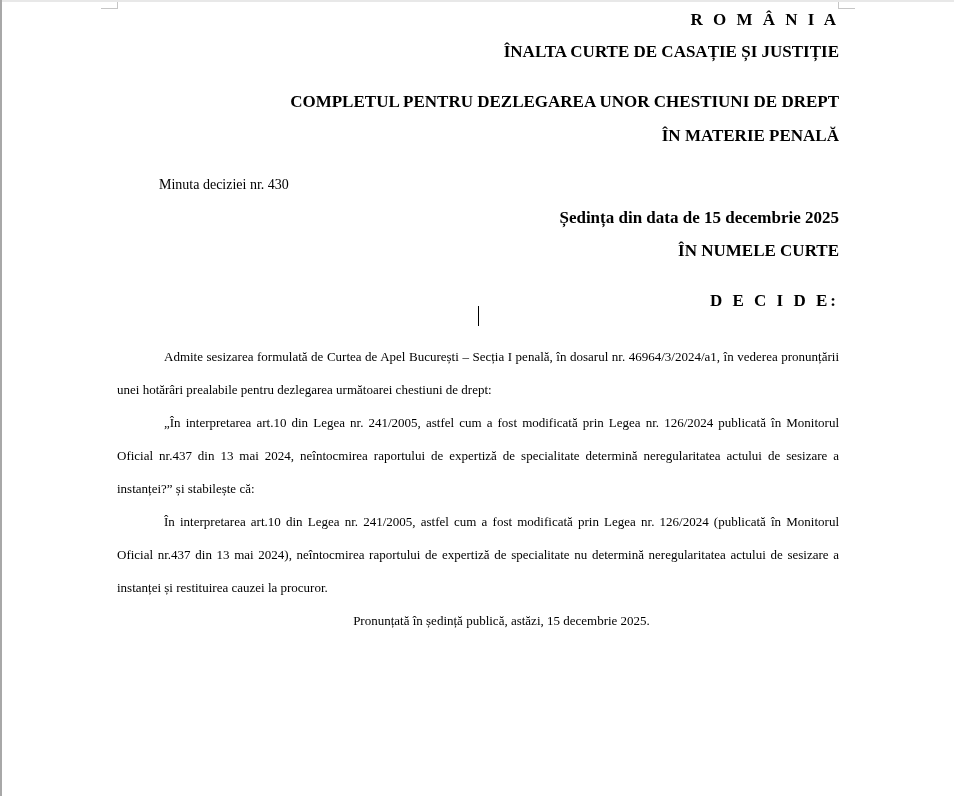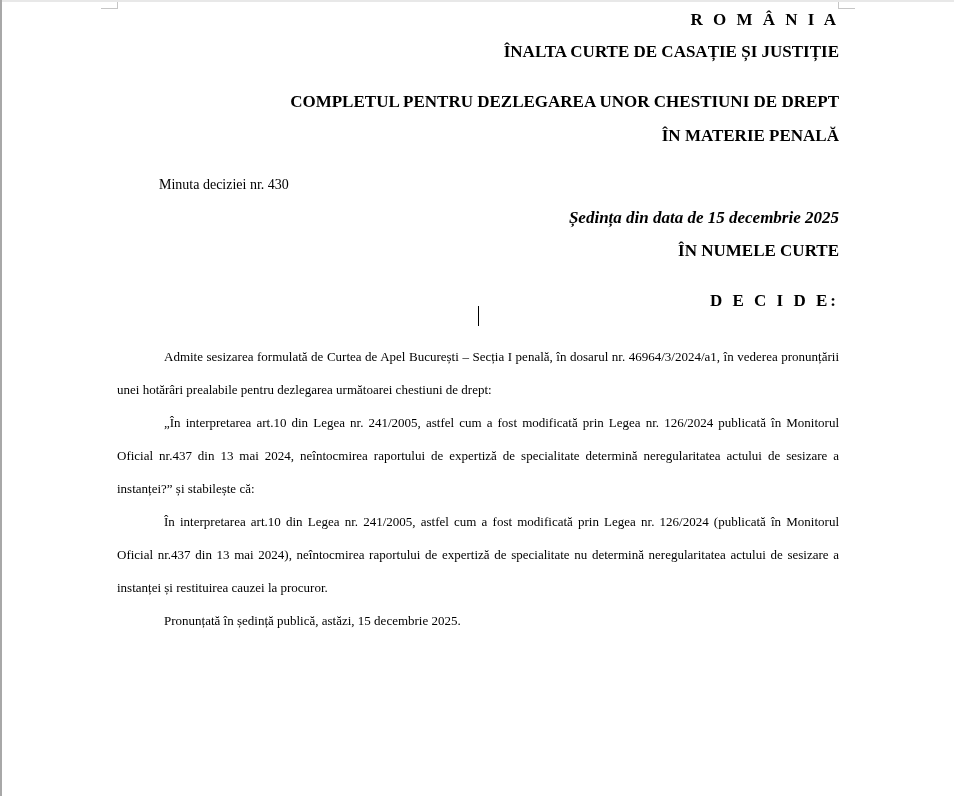--- a/index.html
+++ b/index.html
@@ -19,29 +19,29 @@
   .h {
     position: absolute; left: 0; width: 722px; text-align: right;
     font-weight: bold; font-size: 17px; line-height: 20px; white-space: nowrap;
   }
   .h.spaced { letter-spacing: 3px; }
   .row2 {
     position: absolute; left: 14px; width: 701px; top: 175px;
     font-weight: normal; font-size: 14px; line-height: 20px;
     display: flex; justify-content: space-between; white-space: nowrap; margin-left: 28px;
   }
-  .sedinta { font-style: italic; }
+  .sedinta { }
   .cursor { position: absolute; left: 361px; top: 306px; width: 1px; height: 20px; background: #000; }
 
   .body {
     position: absolute; left: 0; top: 340px; width: 722px;
     font-size: 13px; line-height: 33px;
   }
   .body p { margin: 0; text-align: justify; text-indent: 47px; }
-  .body p.last { text-align: left; }
+  .body p.last { text-align: center; }
 </style>
 </head>
 <body>
 
 <div class="topbar"></div>
 <div class="leftedge"></div>
 <div class="corner l"></div>
 <div class="corner r"></div>
 
 <div class="page">

